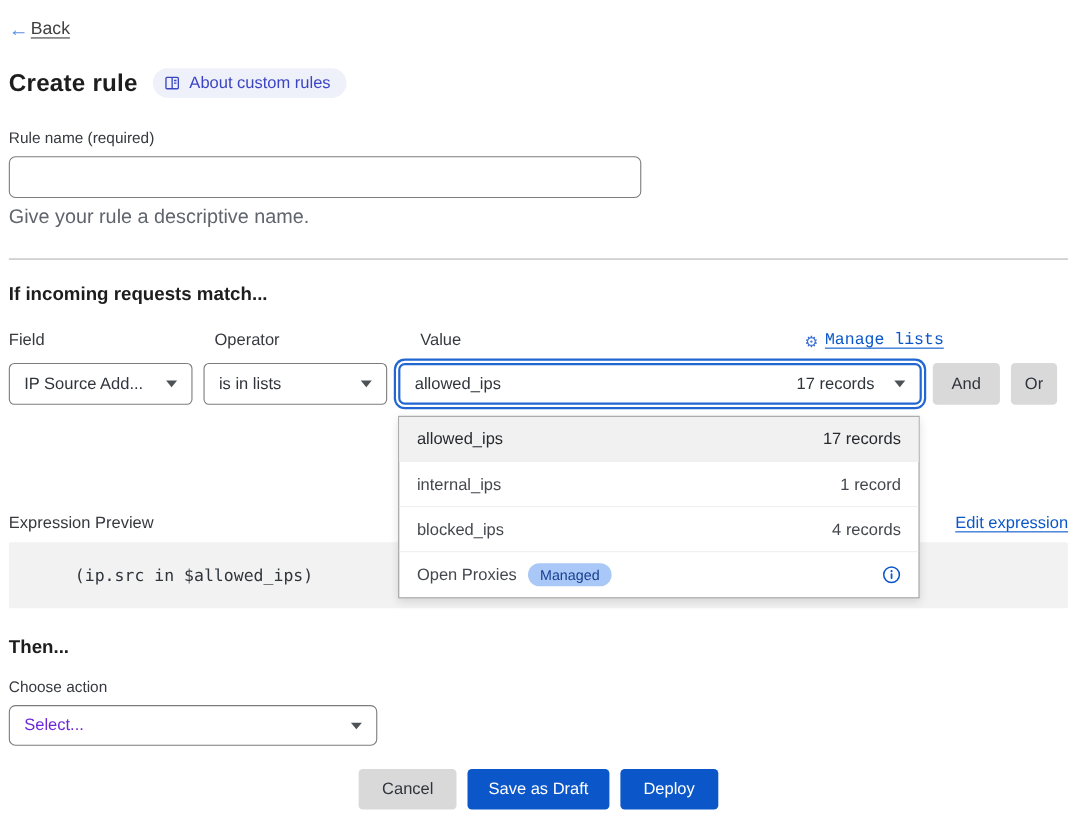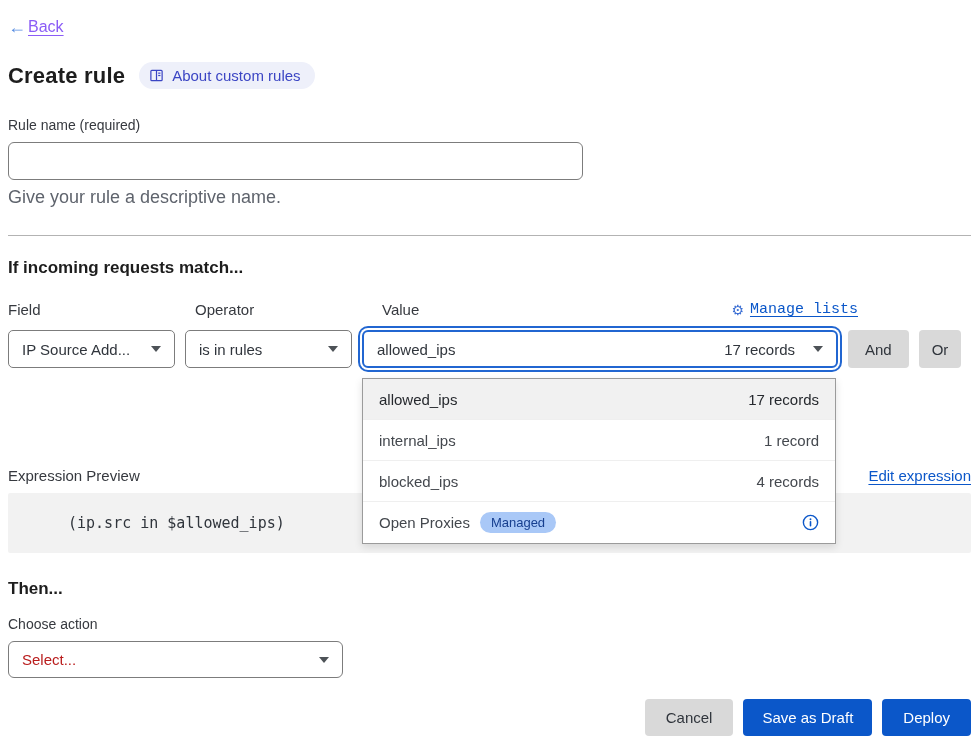--- a/index.html
+++ b/index.html
@@ -10,21 +10,21 @@
     color: #1d1d1d;
     position: relative;
     overflow: hidden;
   }
   .page { padding: 16px 8px 0 8px; }
 
   
   .back-row { display: flex; align-items: center; gap: 2px; margin-top: 2px; }
   .back-arrow { color: #5b8fe2; font-size: 18px; line-height: 1; }
   .back-link {
-    color: #8b5cf6; font-size: 16px; text-decoration: underline;
+    color: #404040; font-size: 16px; text-decoration: underline;
     text-underline-offset: 3px; cursor: pointer;
   }
 
   
   .title-row { display: flex; align-items: center; gap: 14px; margin-top: 26px; }
   .page-title { font-size: 22px; font-weight: 700; color: #1d1d1d; letter-spacing: .2px; }
   .about-badge {
     display: inline-flex; align-items: center; gap: 8px;
     background: #eef0fa; color: #3b45c4;
     border-radius: 14px; padding: 5px 14px 5px 10px;
@@ -129,25 +129,25 @@
 
   
   .then-heading { margin-top: 26px; }
   .action-label { margin-top: 17px; }
   .action-select {
     margin-top: 9px; width: 335px; height: 37px;
     border: 1px solid #7c7c7c; border-radius: 6px;
     display: flex; align-items: center; justify-content: space-between;
     padding: 0 13px; font-size: 15px; cursor: pointer; background: #fff;
   }
-  .action-placeholder { color: #b91c1c; }
+  .action-placeholder { color: #6d28d9; }
 
   
   .footer-row {
-    display: flex; justify-content: flex-end; gap: 10px; margin-top: 21px;
+    display: flex; justify-content: center; gap: 10px; margin-top: 21px;
   }
   .btn {
     height: 37px; border: none; border-radius: 4px; font-size: 15px;
     font-family: "Liberation Sans", sans-serif; cursor: pointer;
   }
   .btn-cancel { background: #d9d9d9; color: #30353c; padding: 0 21px; }
   .btn-primary { background: #0b57c9; color: #ffffff; }
   .btn-save { padding: 0 19px; }
   .btn-deploy { padding: 0 21px; }
 </style>
@@ -196,21 +196,21 @@
     </div>
   </div>
 
   <div class="controls-row">
     <div class="select-box w-field">
       <span>IP Source Add...</span>
       <span class="caret"></span>
     </div>
 
     <div class="select-box w-operator">
-      <span>is in rules</span>
+      <span>is in lists</span>
       <span class="caret"></span>
     </div>
 
     <div class="value-wrap">
       <div class="select-box value-select">
         <span>allowed_ips</span>
         <span class="value-right">
           <span class="records-count">17 records</span>
           <span class="caret"></span>
         </span>

